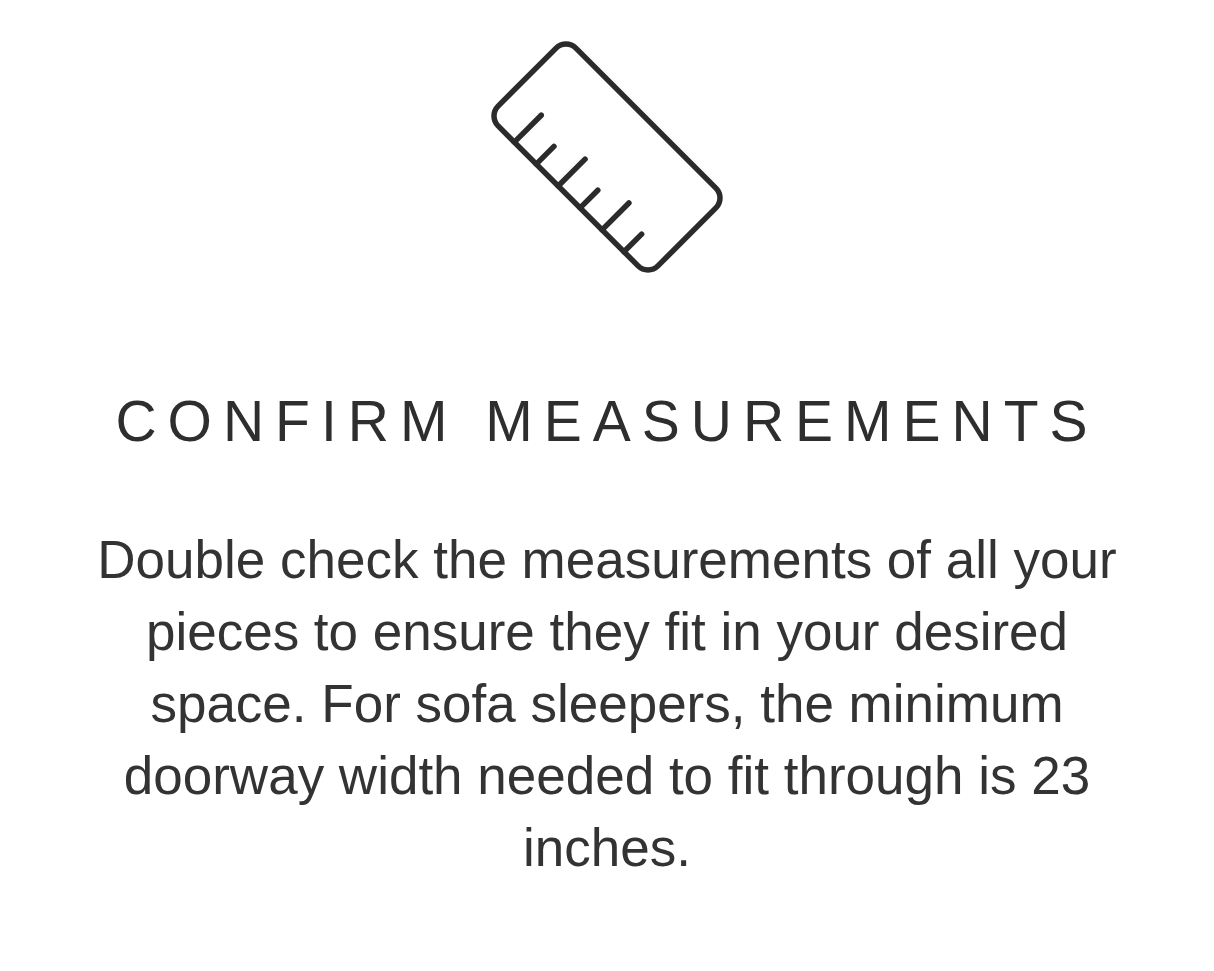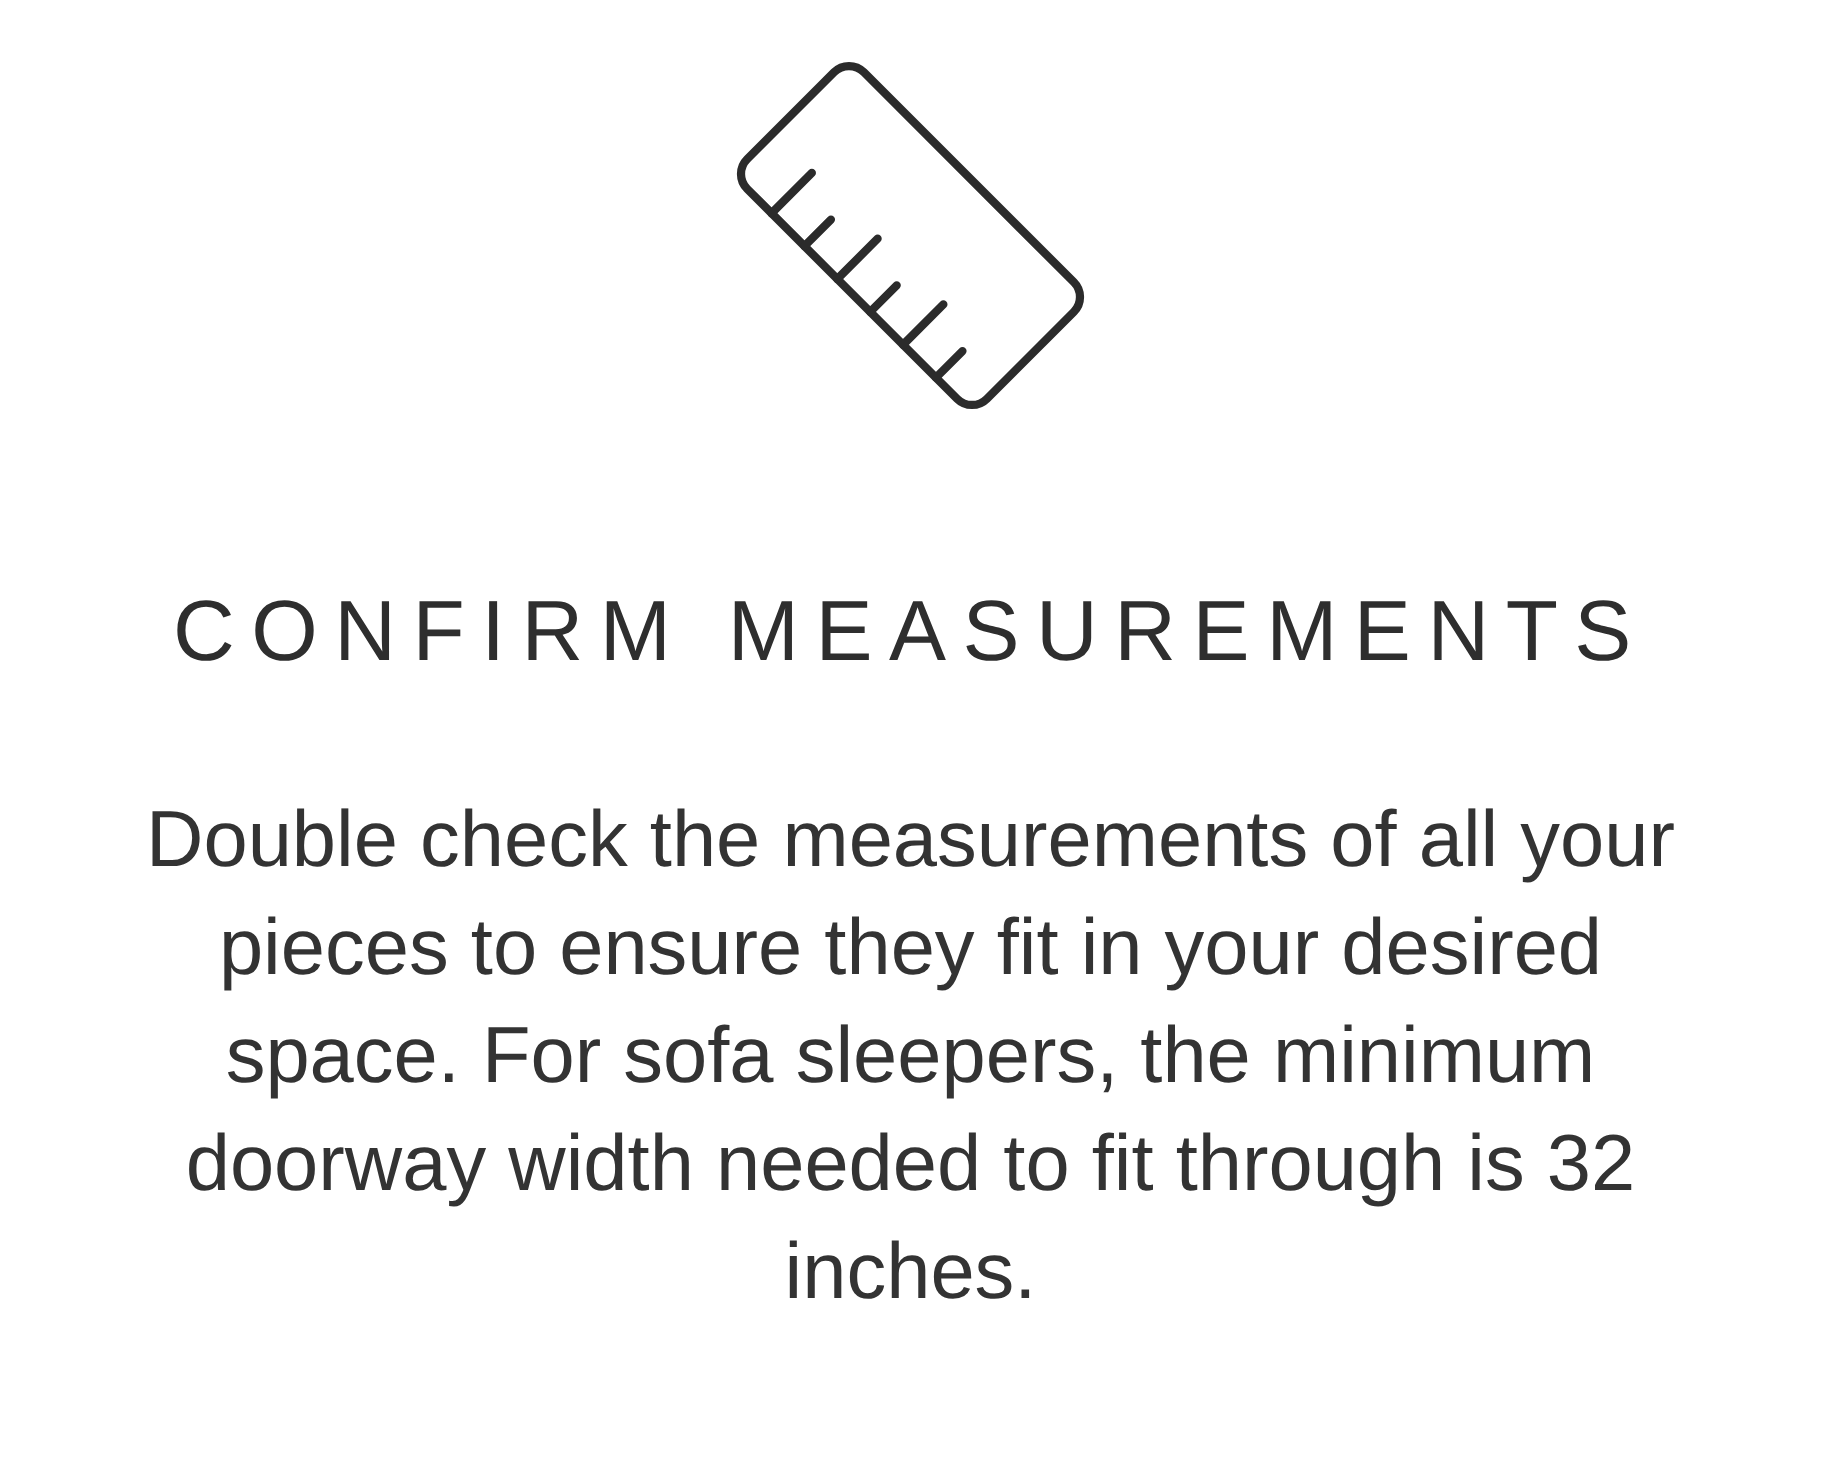--- a/index.html
+++ b/index.html
@@ -71,15 +71,15 @@
         <line x1="75" y1="121" x2="113" y2="121"></line>
         <line x1="75" y1="152" x2="100" y2="152"></line>
         <line x1="75" y1="183" x2="113" y2="183"></line>
         <line x1="75" y1="214" x2="100" y2="214"></line>
       </g>
     </svg>
   </div>
 
   <h1 class="headline">CONFIRM MEASUREMENTS</h1>
 
-  <p class="body-copy">Double check the measurements of all your pieces to ensure they fit in your desired space. For sofa sleepers, the minimum doorway width needed to fit through is 32 inches.</p>
+  <p class="body-copy">Double check the measurements of all your pieces to ensure they fit in your desired space. For sofa sleepers, the minimum doorway width needed to fit through is 23 inches.</p>
 
 </div>
 
 </body></html>

